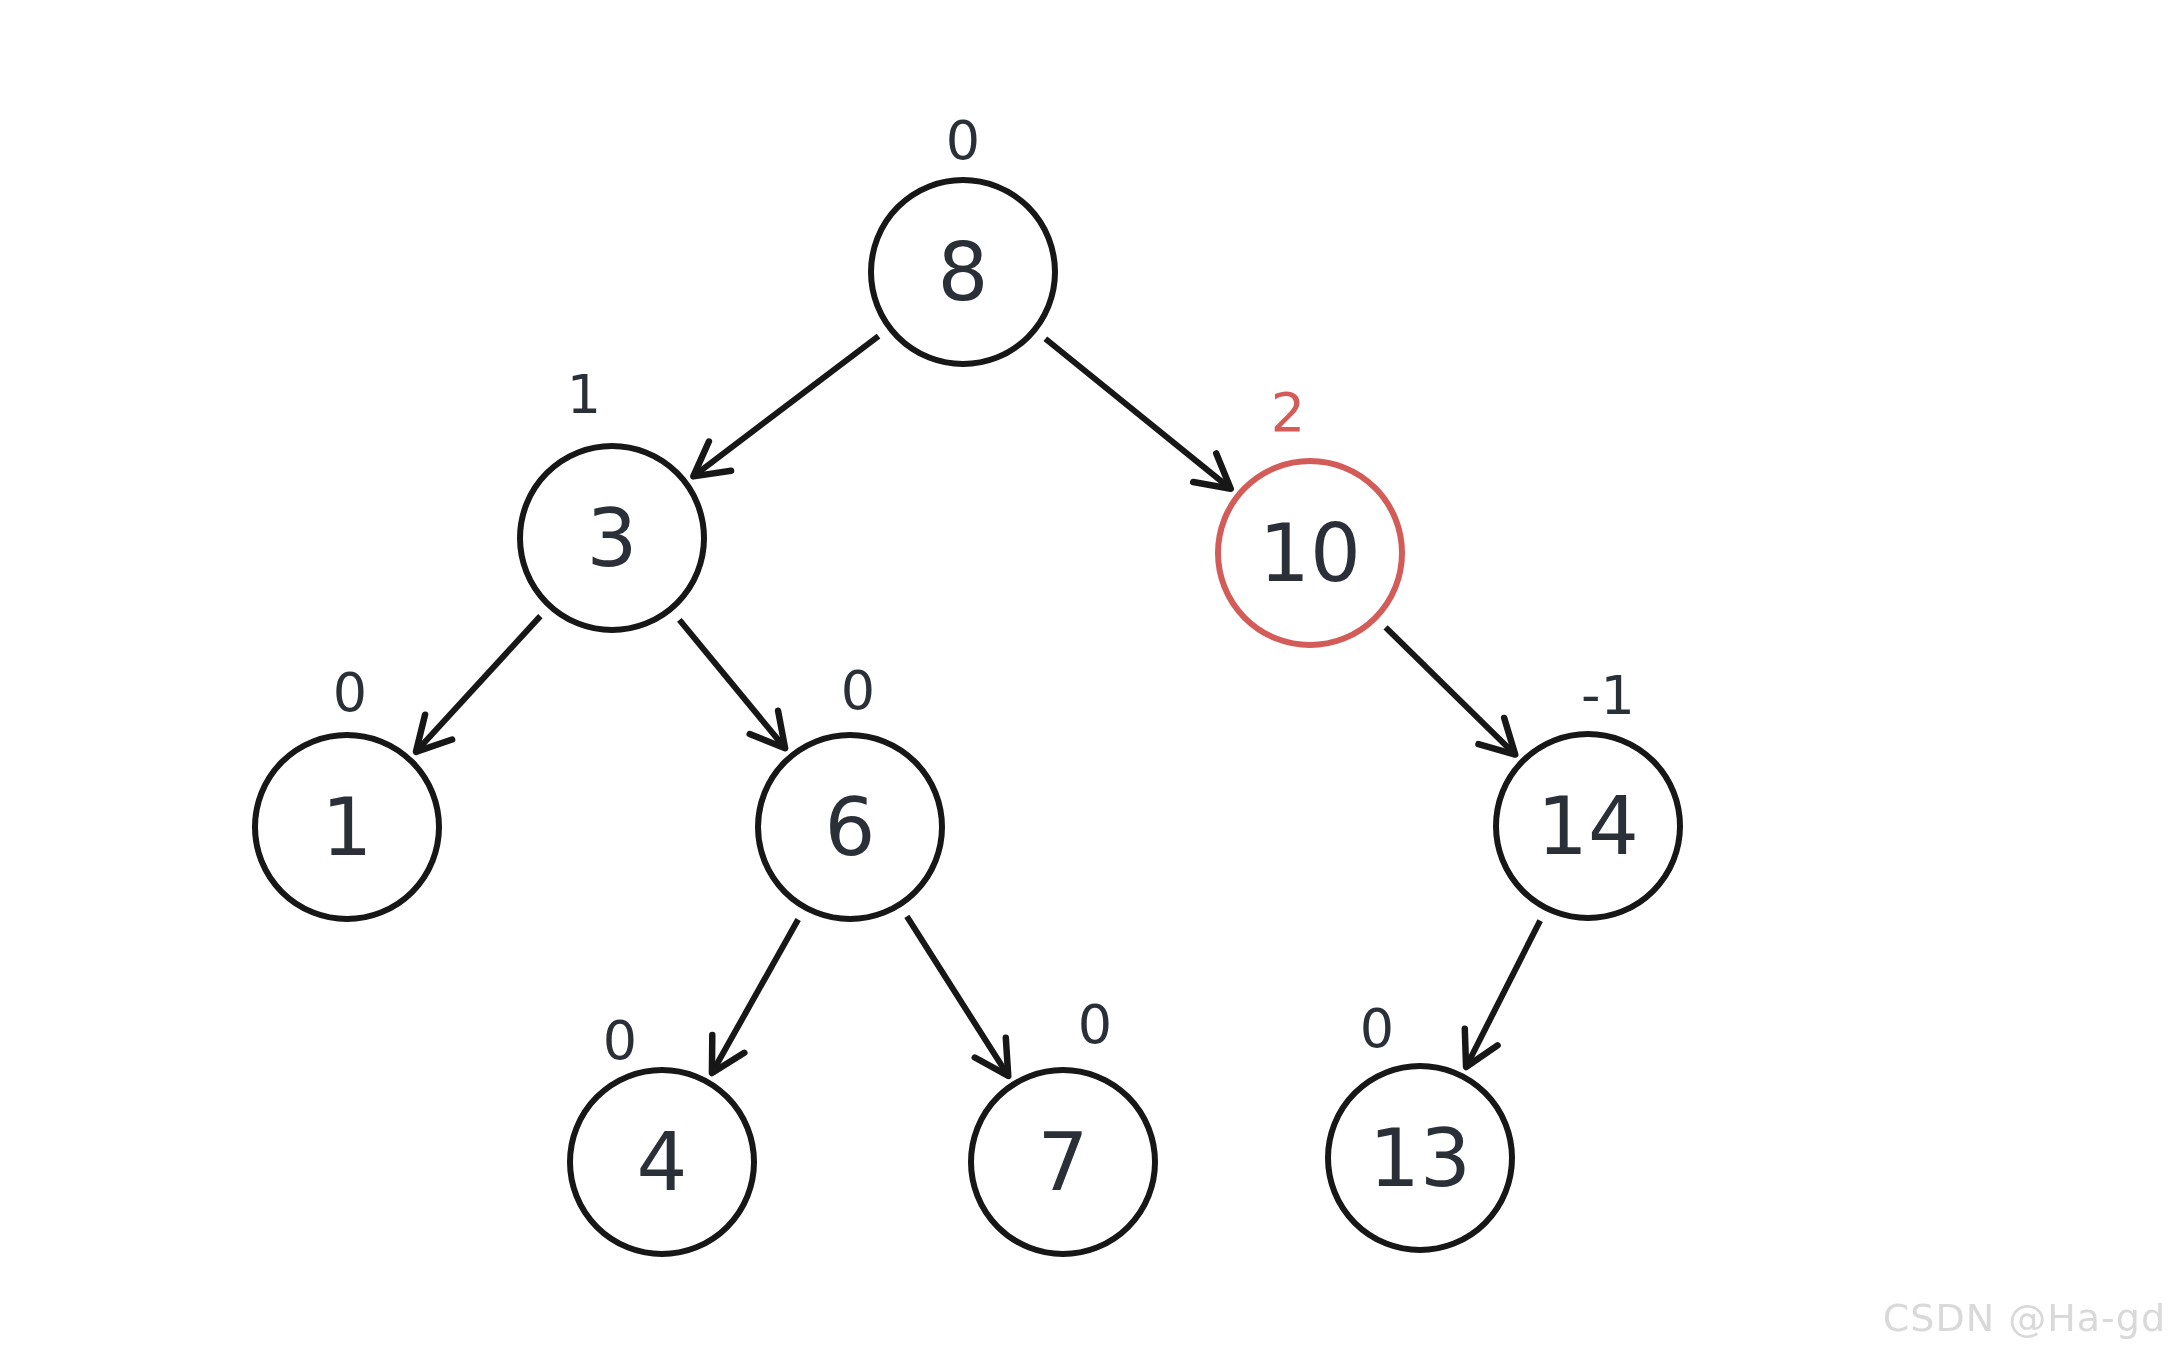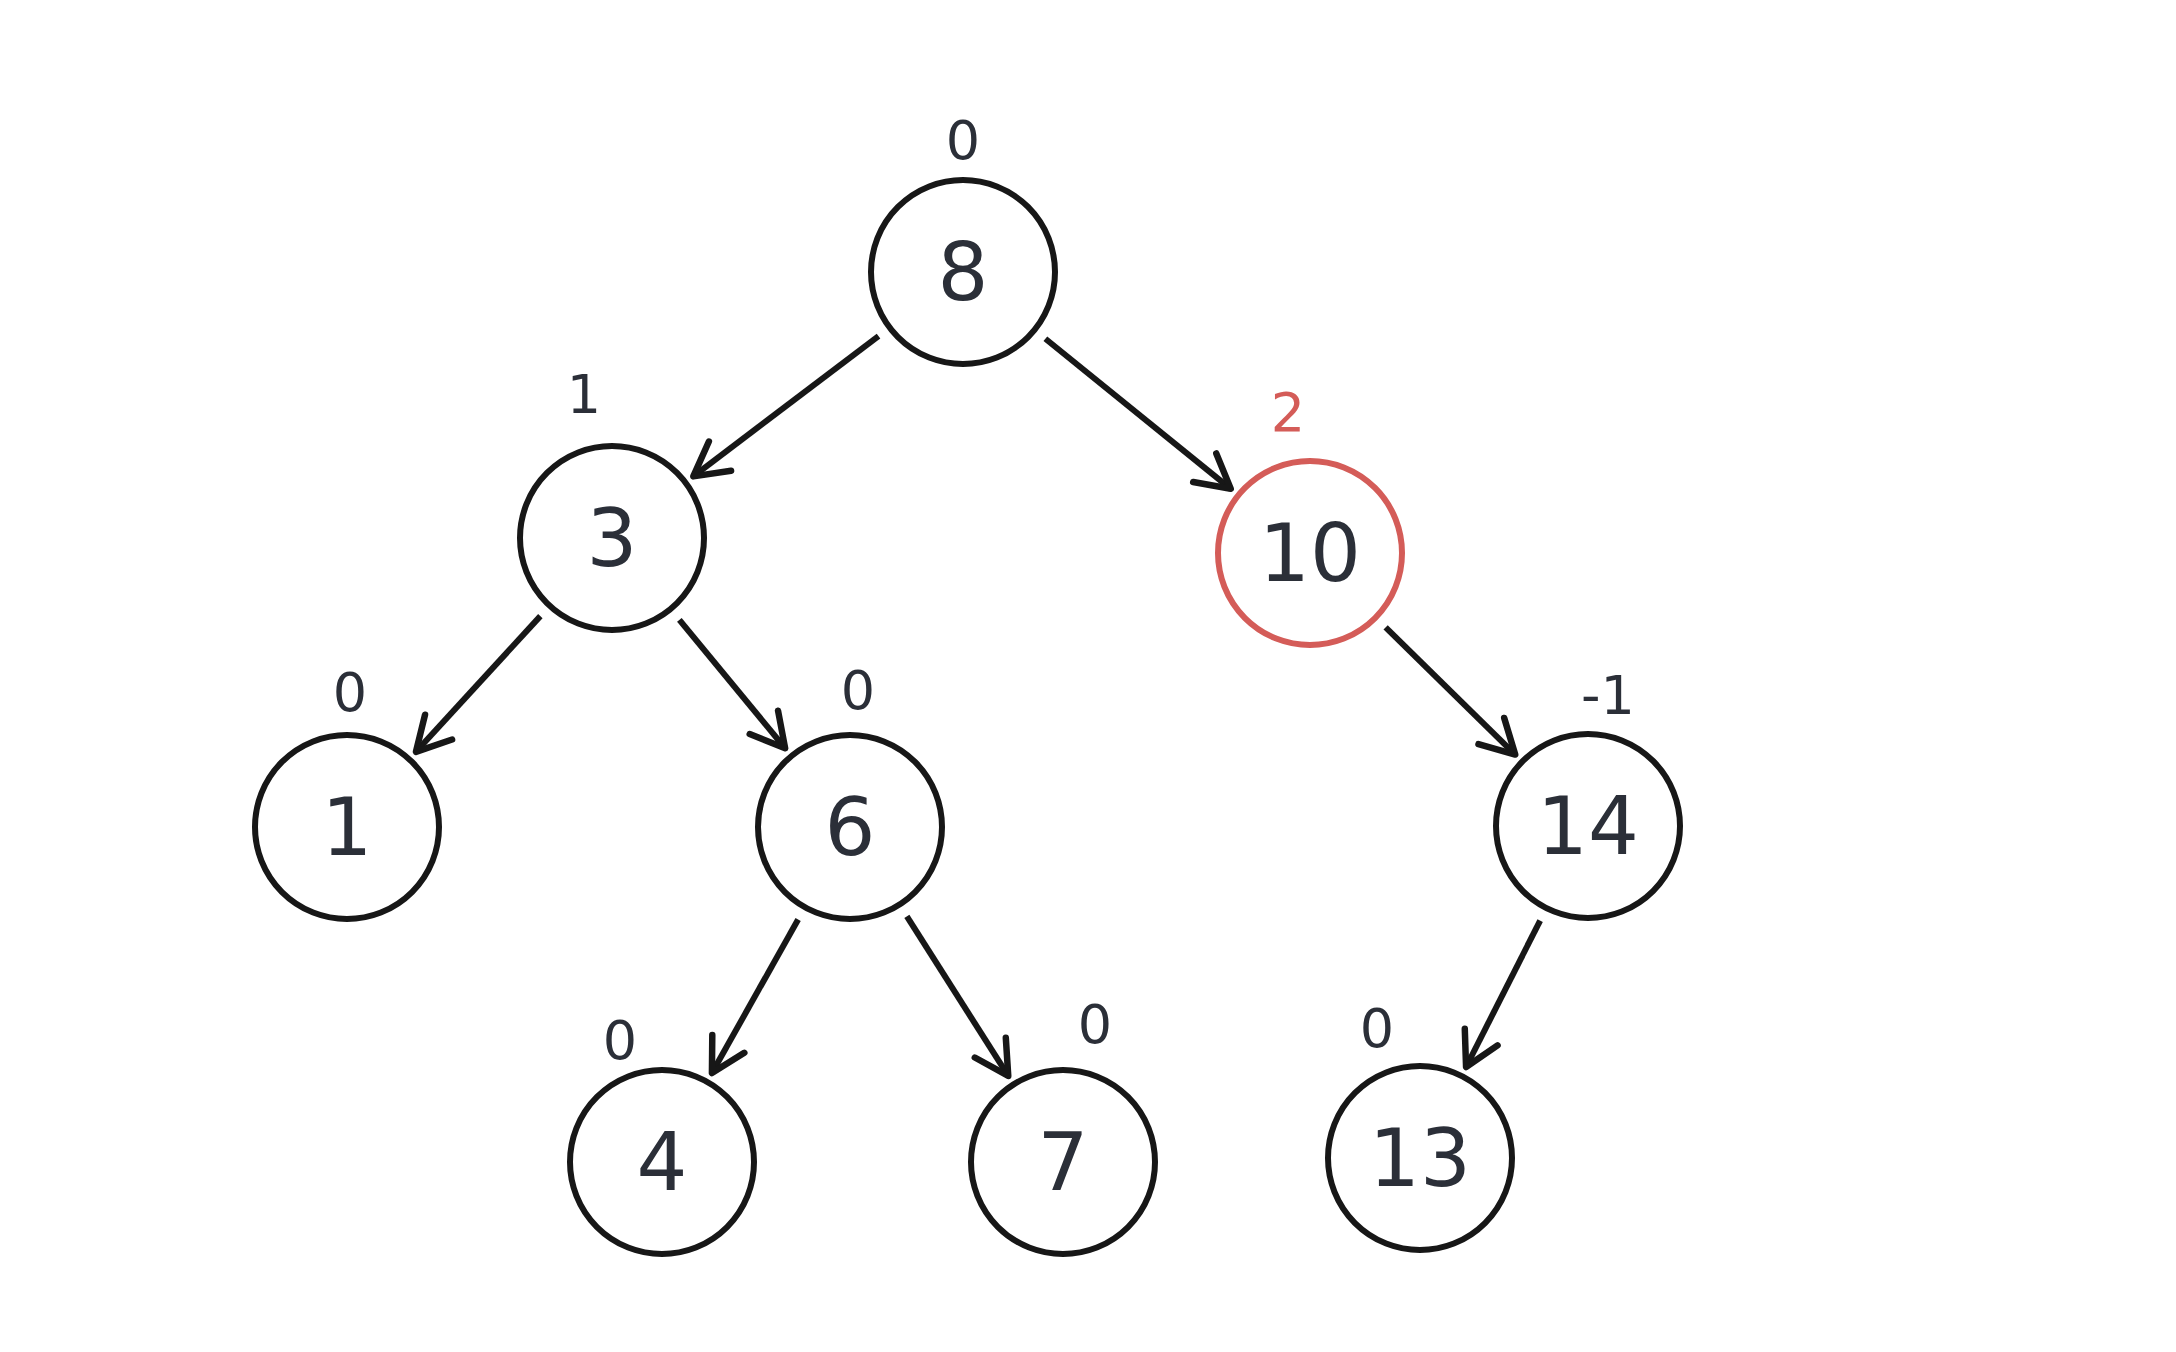--- a/index.html
+++ b/index.html
@@ -103,13 +103,14 @@
           <text x="1063" y="1162" text-anchor="middle" dominant-baseline="central" fill="#2b2f38" font-size="80" class="node-value">7</text>
           <text x="1095" y="1024" text-anchor="middle" dominant-baseline="central" fill="#2b2f38" font-size="54" class="balance-label">0</text>
         </g>
         <g>
           <circle cx="1420" cy="1158" r="92" fill="#ffffff" stroke="#171717" stroke-width="6"></circle>
           <text x="1420" y="1158" text-anchor="middle" dominant-baseline="central" fill="#2b2f38" font-size="80" class="node-value">13</text>
           <text x="1377" y="1028" text-anchor="middle" dominant-baseline="central" fill="#2b2f38" font-size="54" class="balance-label">0</text>
         </g>
       </g>
   </svg>
+  <div class="watermark" style="color: rgb(217, 217, 217);">CSDN @Ha-gd</div>
 </div>
 
 </body></html>

